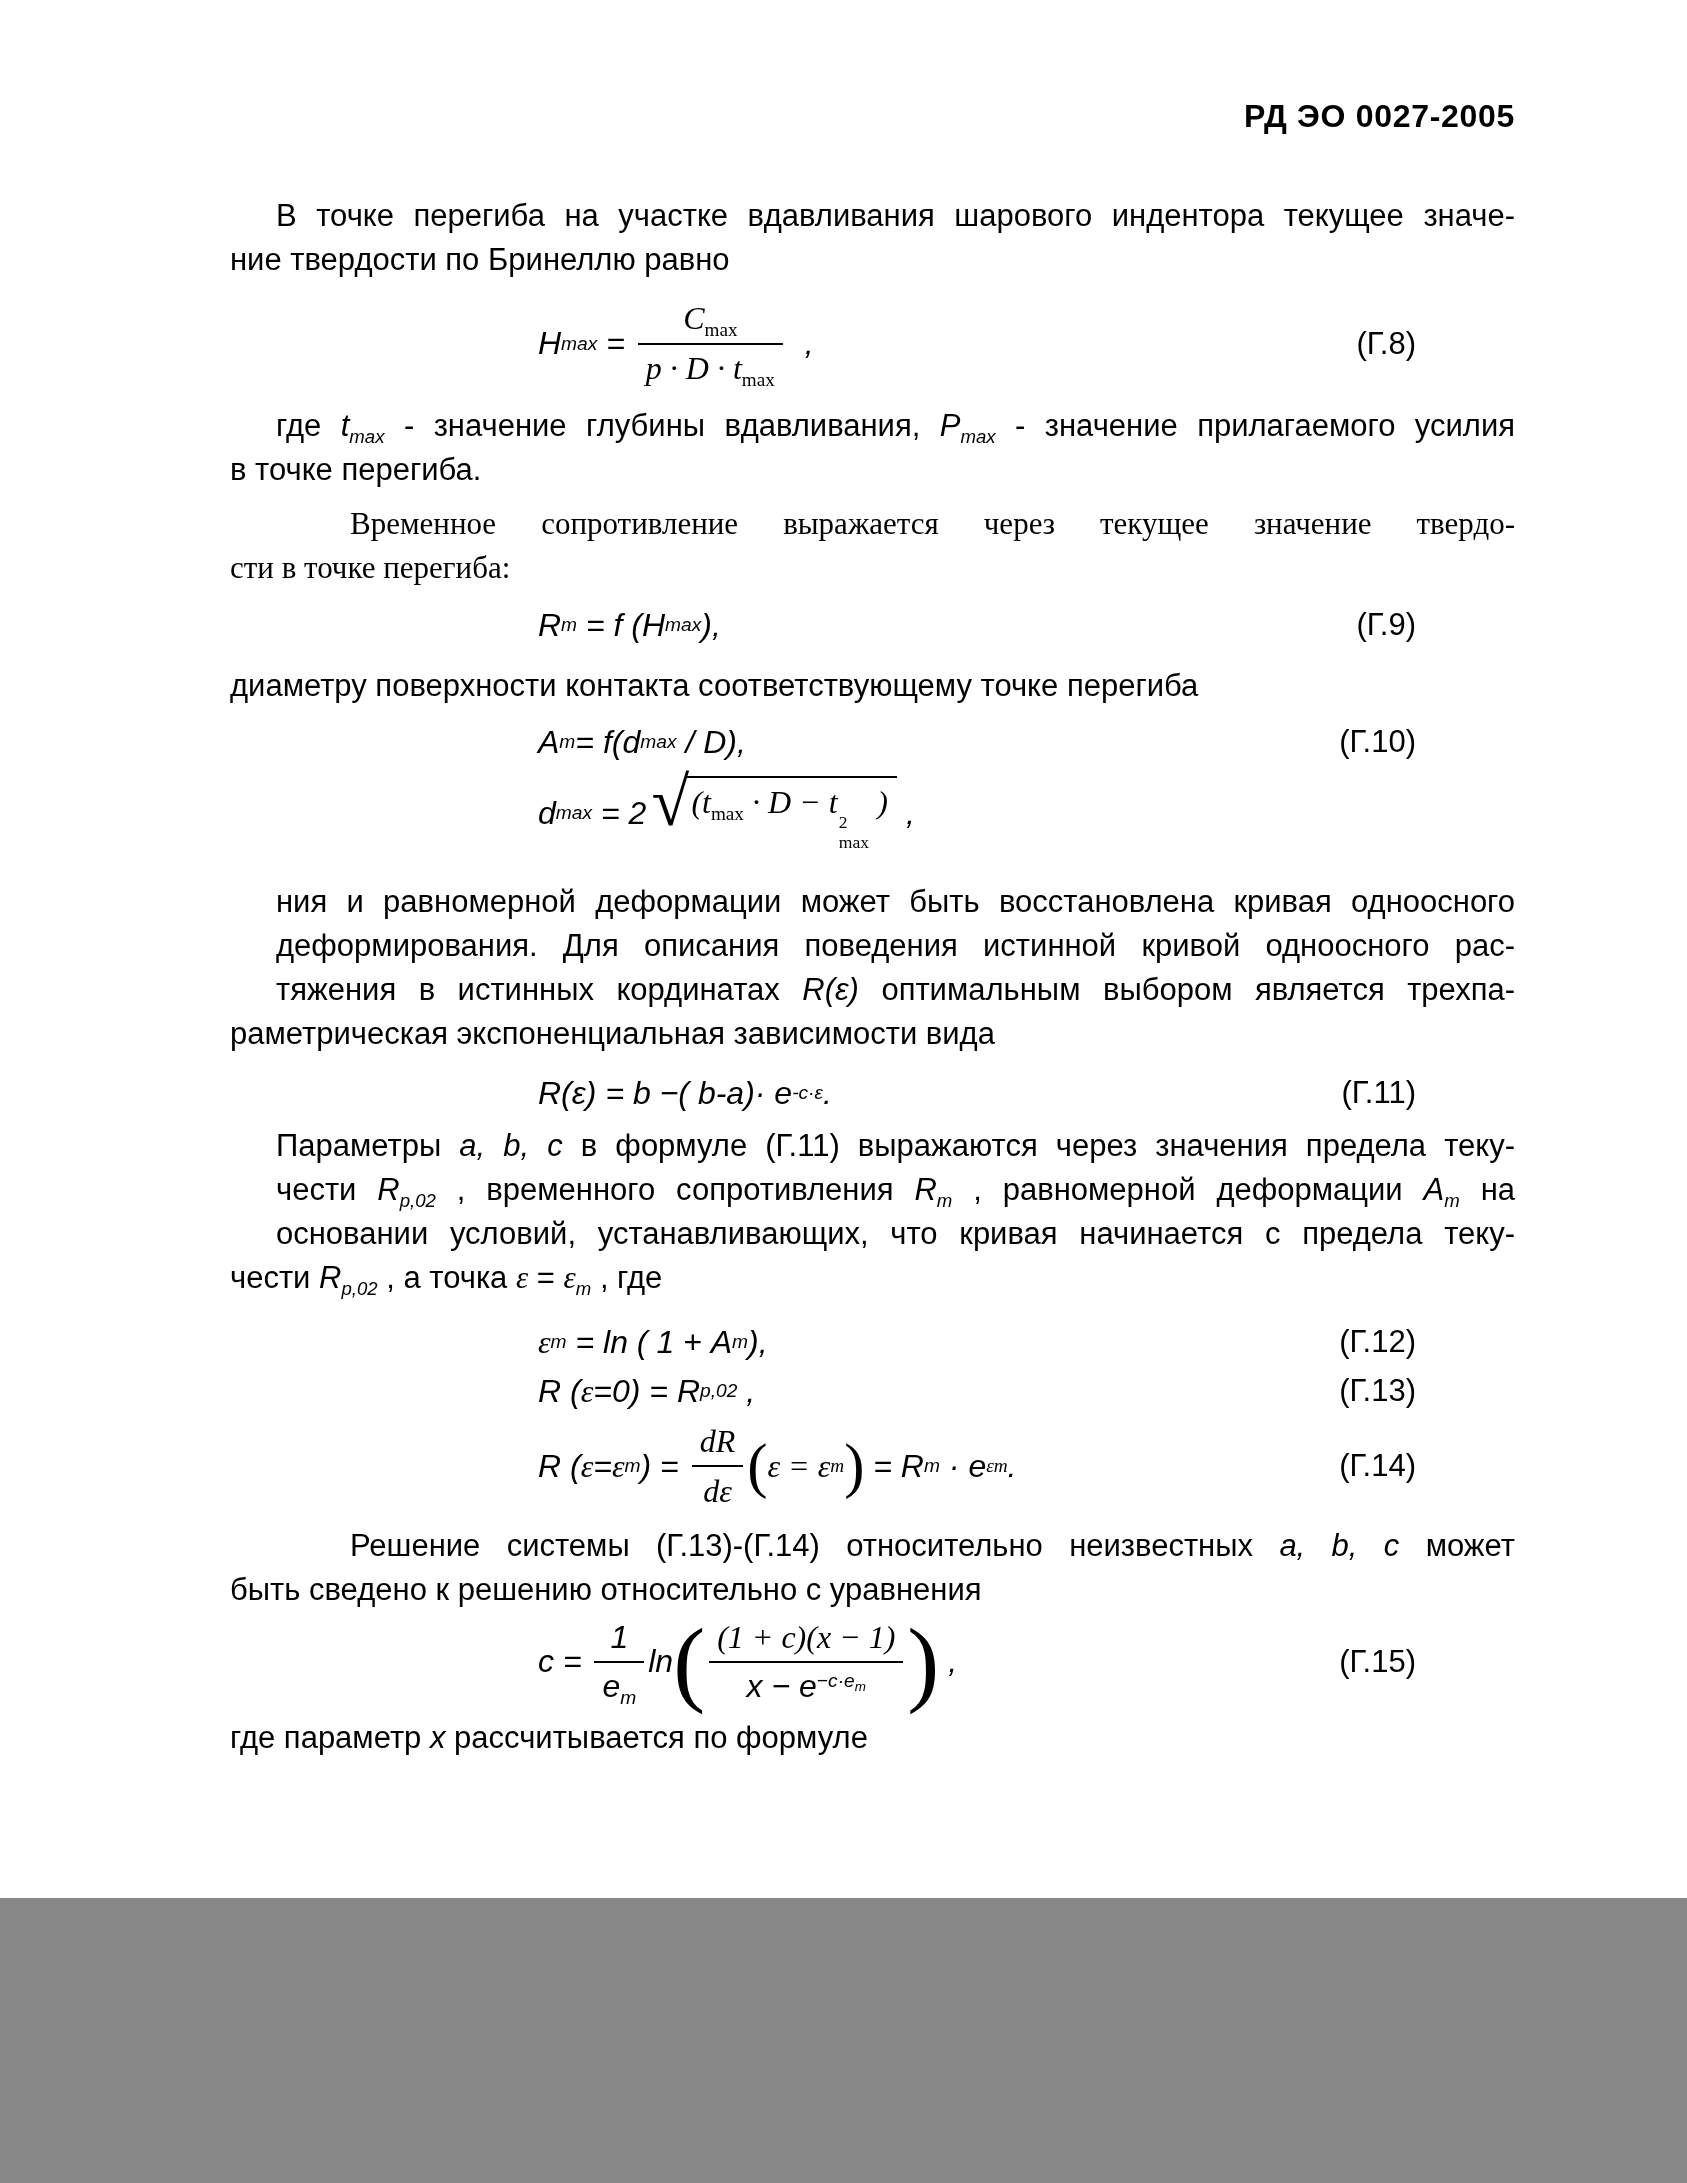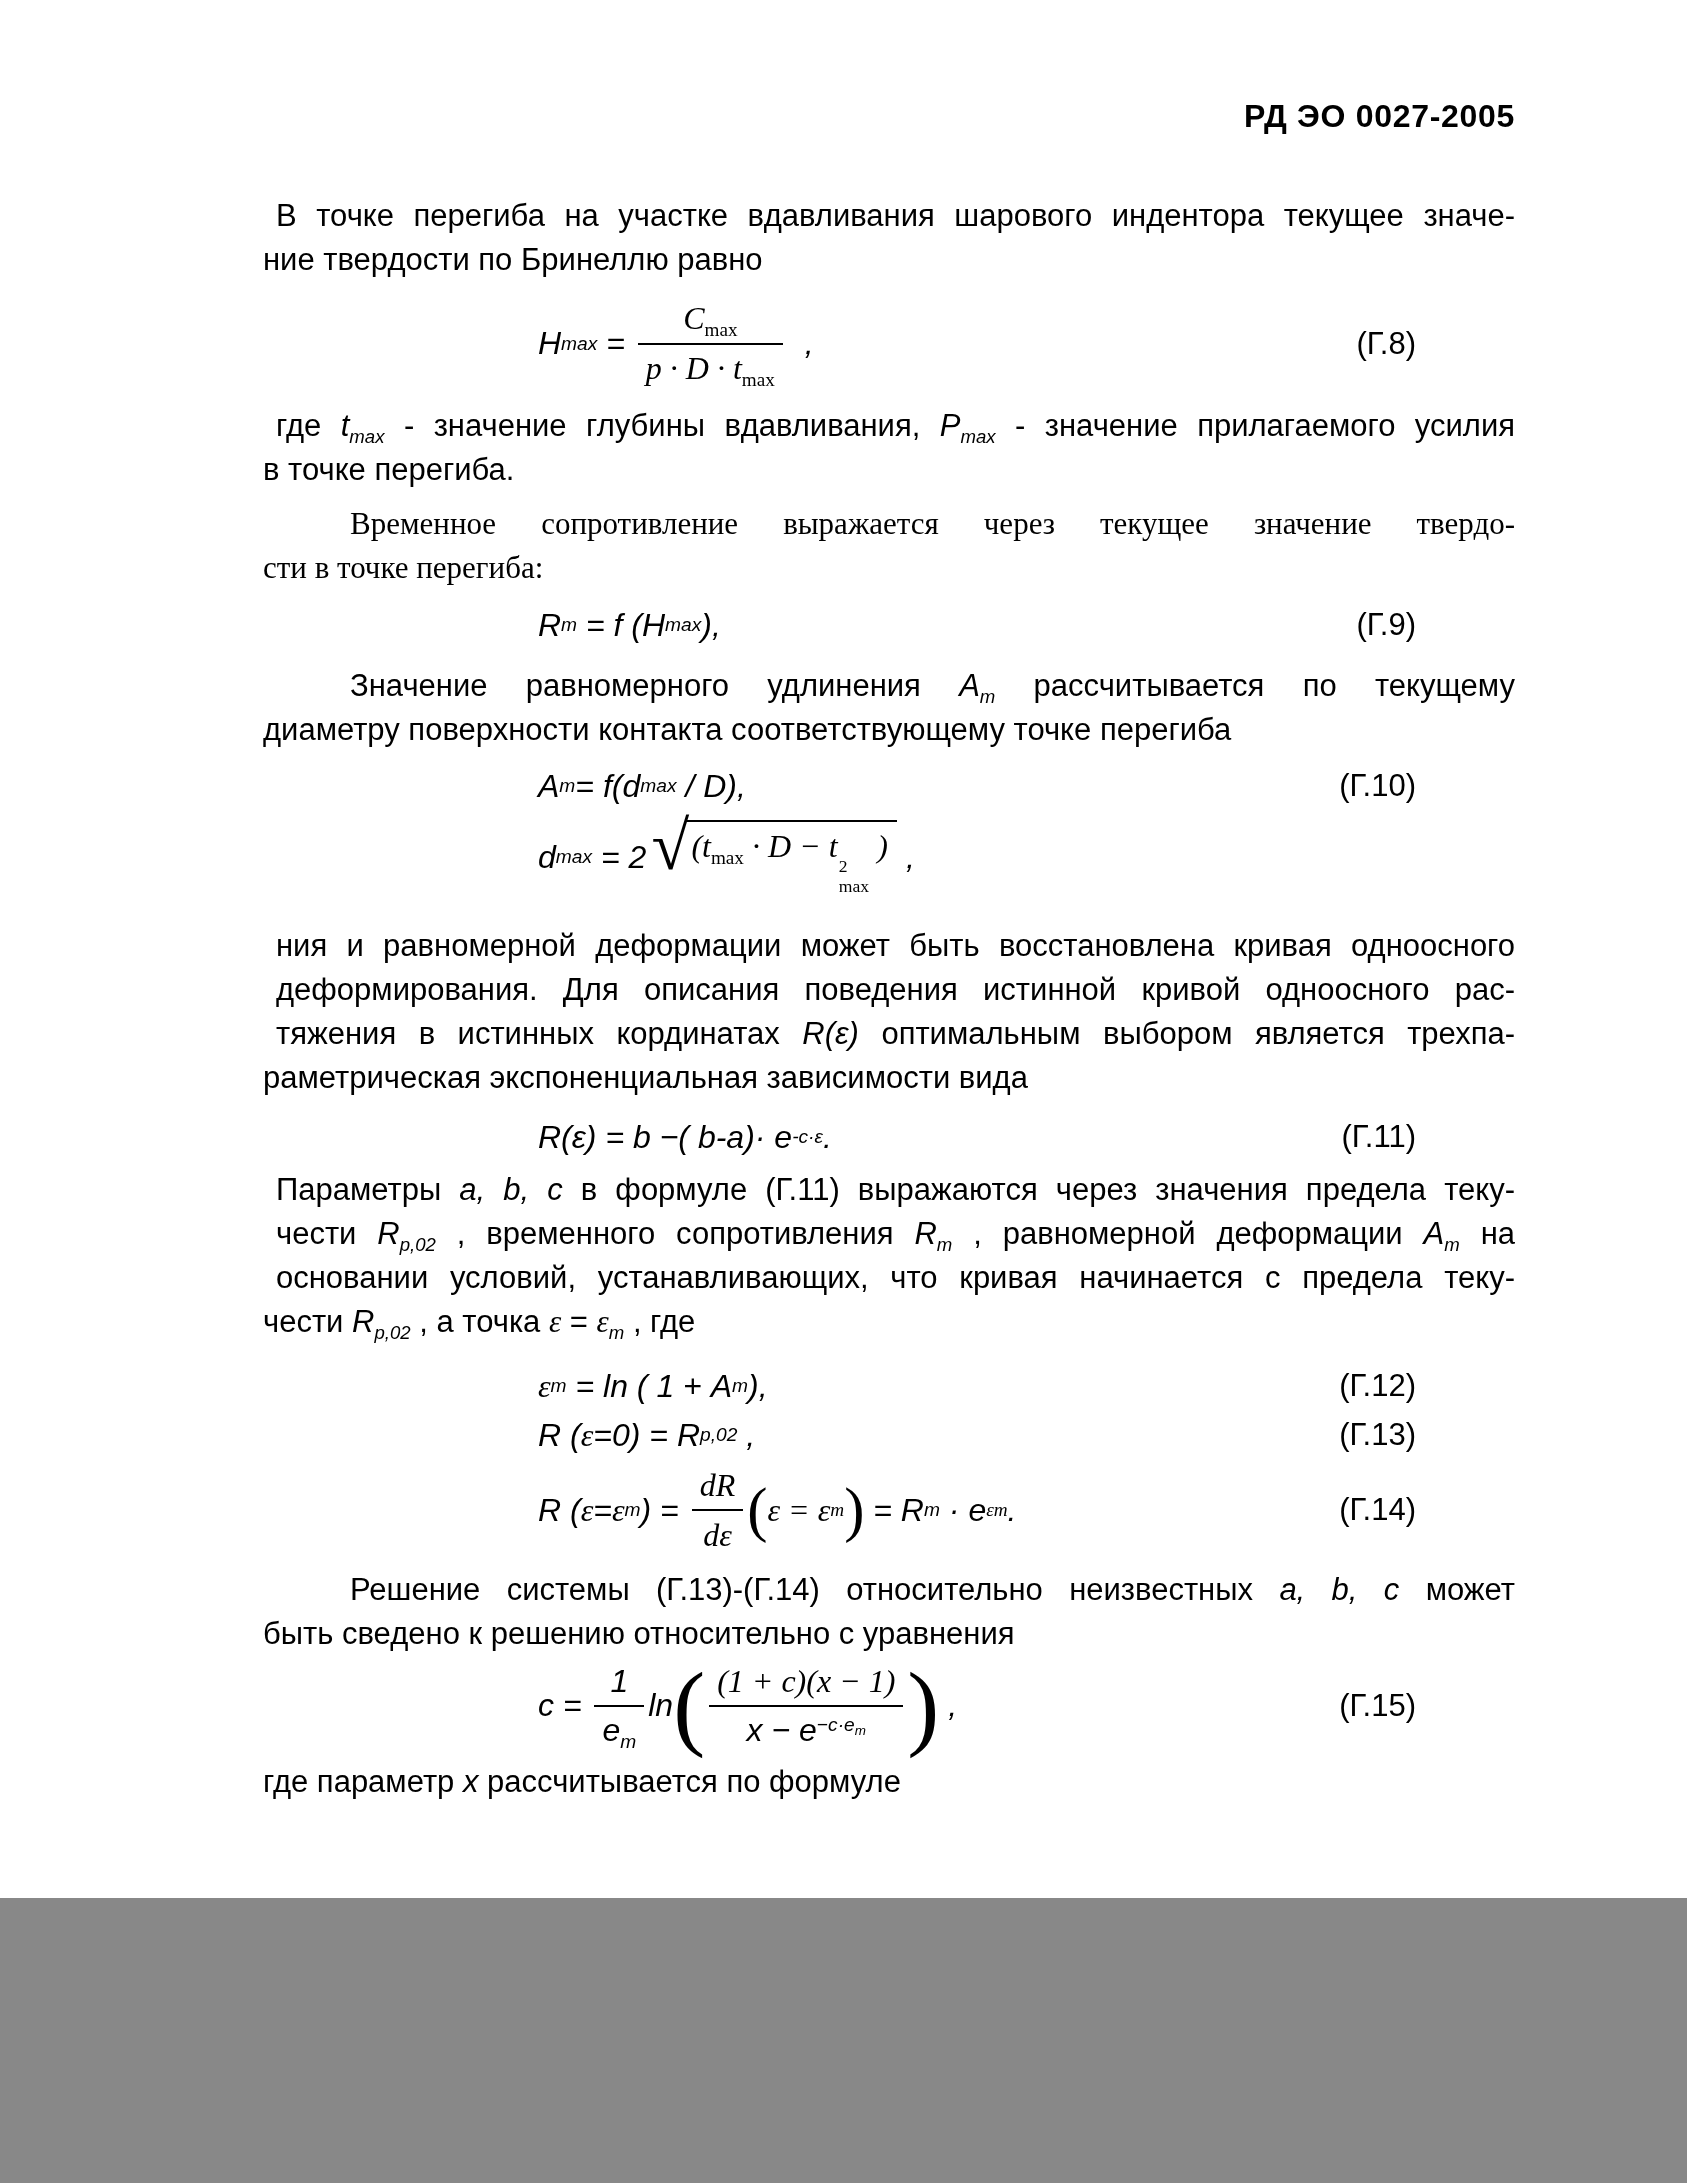--- a/index.html
+++ b/index.html
@@ -10,21 +10,21 @@
     font-family:"Liberation Sans",sans-serif;
     overflow:hidden;
   }
   .hdr{
     padding-top:99px;text-align:right;font-weight:bold;
     font-size:32px;line-height:1.1;letter-spacing:0.7px;
   }
   .para{font-size:31px;line-height:44px;}
   .line{text-align:justify;}
   .jl{text-align:justify;text-align-last:justify;margin-left:46px;}
-  .ll{text-align:right;text-align-last:left;margin-left:33px;}
+  .ll{text-align:right;text-align-last:left;}
   .ind{text-indent:74px;}
   .it{font-style:italic;}
   .rm{font-style:normal;}
   .serif{font-family:"Liberation Serif",serif;}
   sub.sb{font-size:60%;vertical-align:-0.35em;line-height:0;}
   sup.sp{font-size:60%;vertical-align:0.55em;line-height:0;}
   sup.sp sub{font-size:70%;vertical-align:-0.3em;line-height:0;}
   .frow{display:flex;align-items:center;}
   .fsp{flex:0 0 308px;}
   .fbody{font-size:32px;font-style:italic;display:inline-flex;align-items:center;white-space:pre;}
@@ -68,21 +68,20 @@
     <div class="line ll">сти в точке перегиба:</div>
   </div>
 
   <div class="frow" style="margin-top:17px;">
     <span class="fsp"></span>
     <span class="fbody"><span class="it">R</span><sub class="sb it">m</sub><span class="it"> = f (</span><span class="it">H</span><sub class="sb it">max</sub><span class="it">),</span></span>
     <span class="flabel">(Г.9)</span>
   </div>
 
   <div class="para" style="margin-top:20px;">
-    <div class="line jl ind"><span>Значение равномерного удлинения </span><span class="it">A</span><sub class="sb it">m</sub><span> рассчитывается по текущему</span></div>
     <div class="line ll">диаметру поверхности контакта соответствующему точке перегиба</div>
   </div>
 
   <div class="frow" style="margin-top:16px;">
     <span class="fsp"></span>
     <span class="fbody"><span class="it">A</span><sub class="sb it">m</sub><span class="it">= f(</span><span class="it">d</span><sub class="sb it">max</sub><span class="it"> / D),</span></span>
     <span class="flabel">(Г.10)</span>
   </div>
 
   <div class="frow" style="margin-top:13.2px;">

